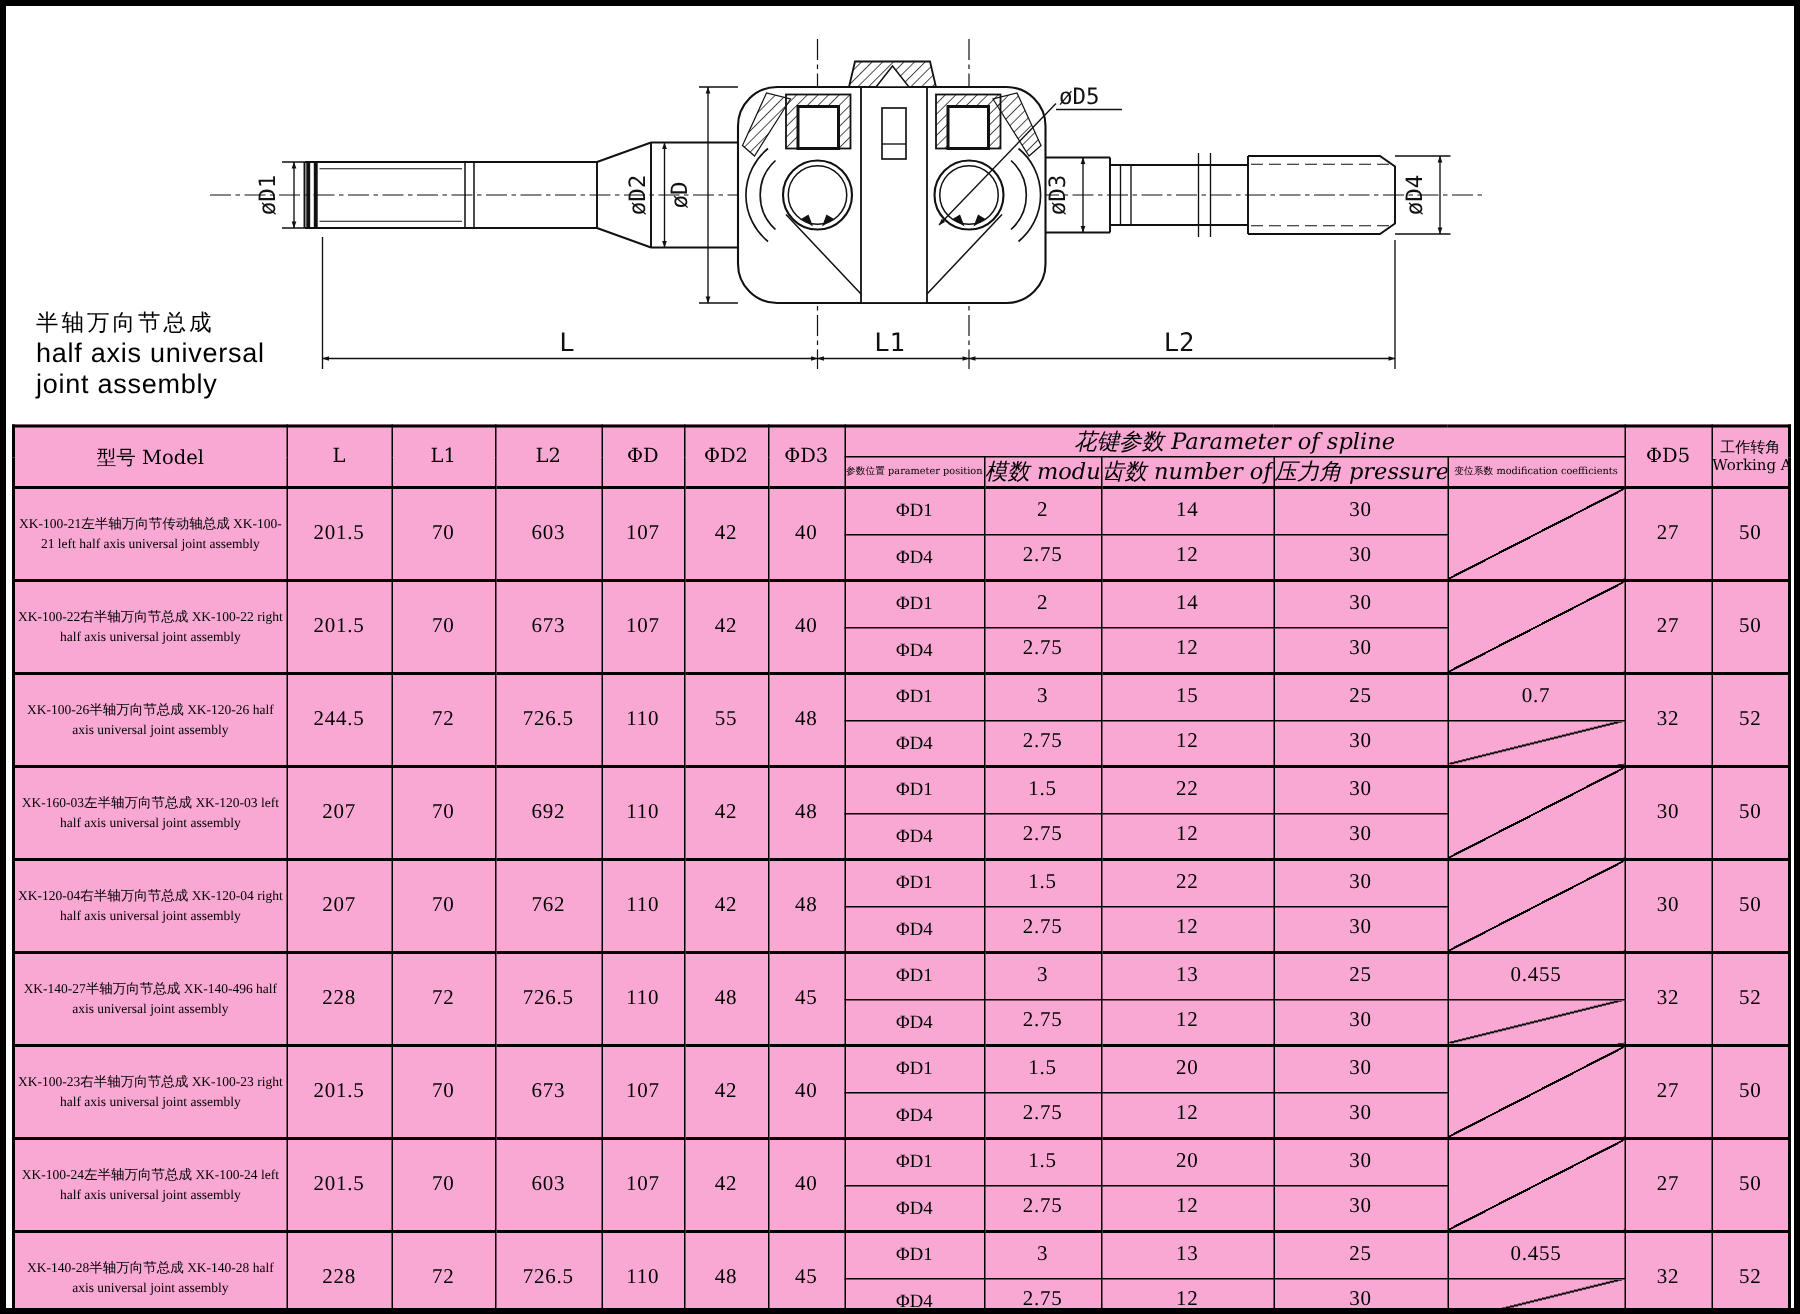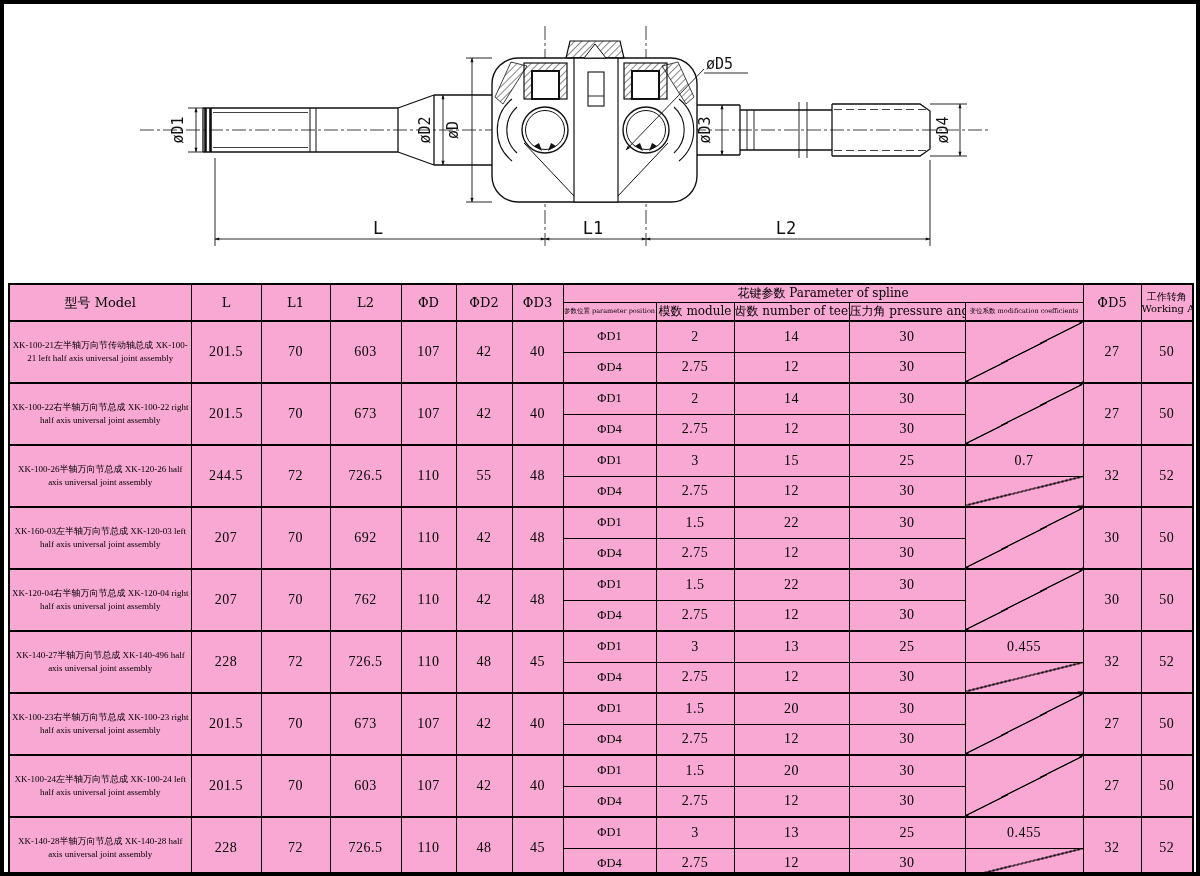--- a/index.html
+++ b/index.html
@@ -23,21 +23,21 @@
                border:2px solid #000; }
   table.spec th, table.spec td { border:1px solid #000; padding:0; margin:0;
                text-align:center; vertical-align:middle; font-weight:normal; color:#000;
                overflow:hidden; }
   thead tr.h1 { height:13px; }
   thead tr.h2 { height:16px; }
   tbody tr    { height:31px;font-family:Liberation Serif, serif; }
   tbody tr.model-start > td { border-top:2px solid #000; }
 
   .h-lg  { font-size:13px; font-family:"DejaVu Serif", serif; }
-  .h-md  { font-size:12px; white-space:nowrap; }
+  .h-md  { font-size:15px; white-space:nowrap;font-style:italic; }
   .h-sm  { font-size:6.5px; white-space:nowrap; }
   .h-wa  { font-size:10px; line-height:1.15; white-space:nowrap; }
 
   td.model-cell { font-size:9px; line-height:1.4; padding:1px 6px; }
   td.num  { font-size:14px; letter-spacing:0.5px; }
   td.pos  { font-size:12.5px; }
   td.diag { background-image:linear-gradient(to bottom right,
               transparent calc(50% - 0.7px), #000 calc(50% - 0.7px),
               #000 calc(50% + 0.7px), transparent calc(50% + 0.7px)); }
 </style>
@@ -137,20 +137,25 @@
       <text class="lbl" x="458" y="130" text-anchor="middle" transform="rotate(-90 458 130)">øD</text>
       <text class="lbl" x="710" y="130" text-anchor="middle" transform="rotate(-90 710 130)">øD3</text>
       <text class="lbl" x="948" y="130" text-anchor="middle" transform="rotate(-90 948 130)">øD4</text>
       <text class="lbl" x="706" y="69">øD5</text>
       <text class="lbl2" x="378" y="234" text-anchor="middle">L</text>
       <text class="lbl2" x="593" y="234" text-anchor="middle">L1</text>
       <text class="lbl2" x="786" y="234" text-anchor="middle">L2</text>
     </g>
   </svg>
 
+  <div class="title-block">
+    <div class="title-cn">半轴万向节总成</div>
+    <div class="title-en">half axis universal</div>
+    <div class="title-en">joint assembly</div>
+  </div>
 
   <table class="spec">
     <colgroup>
       <col style="width:182px">
         <col style="width:70px">
         <col style="width:69px">
         <col style="width:71px">
       <col style="width:55px">
         <col style="width:56px">
         <col style="width:51px">

